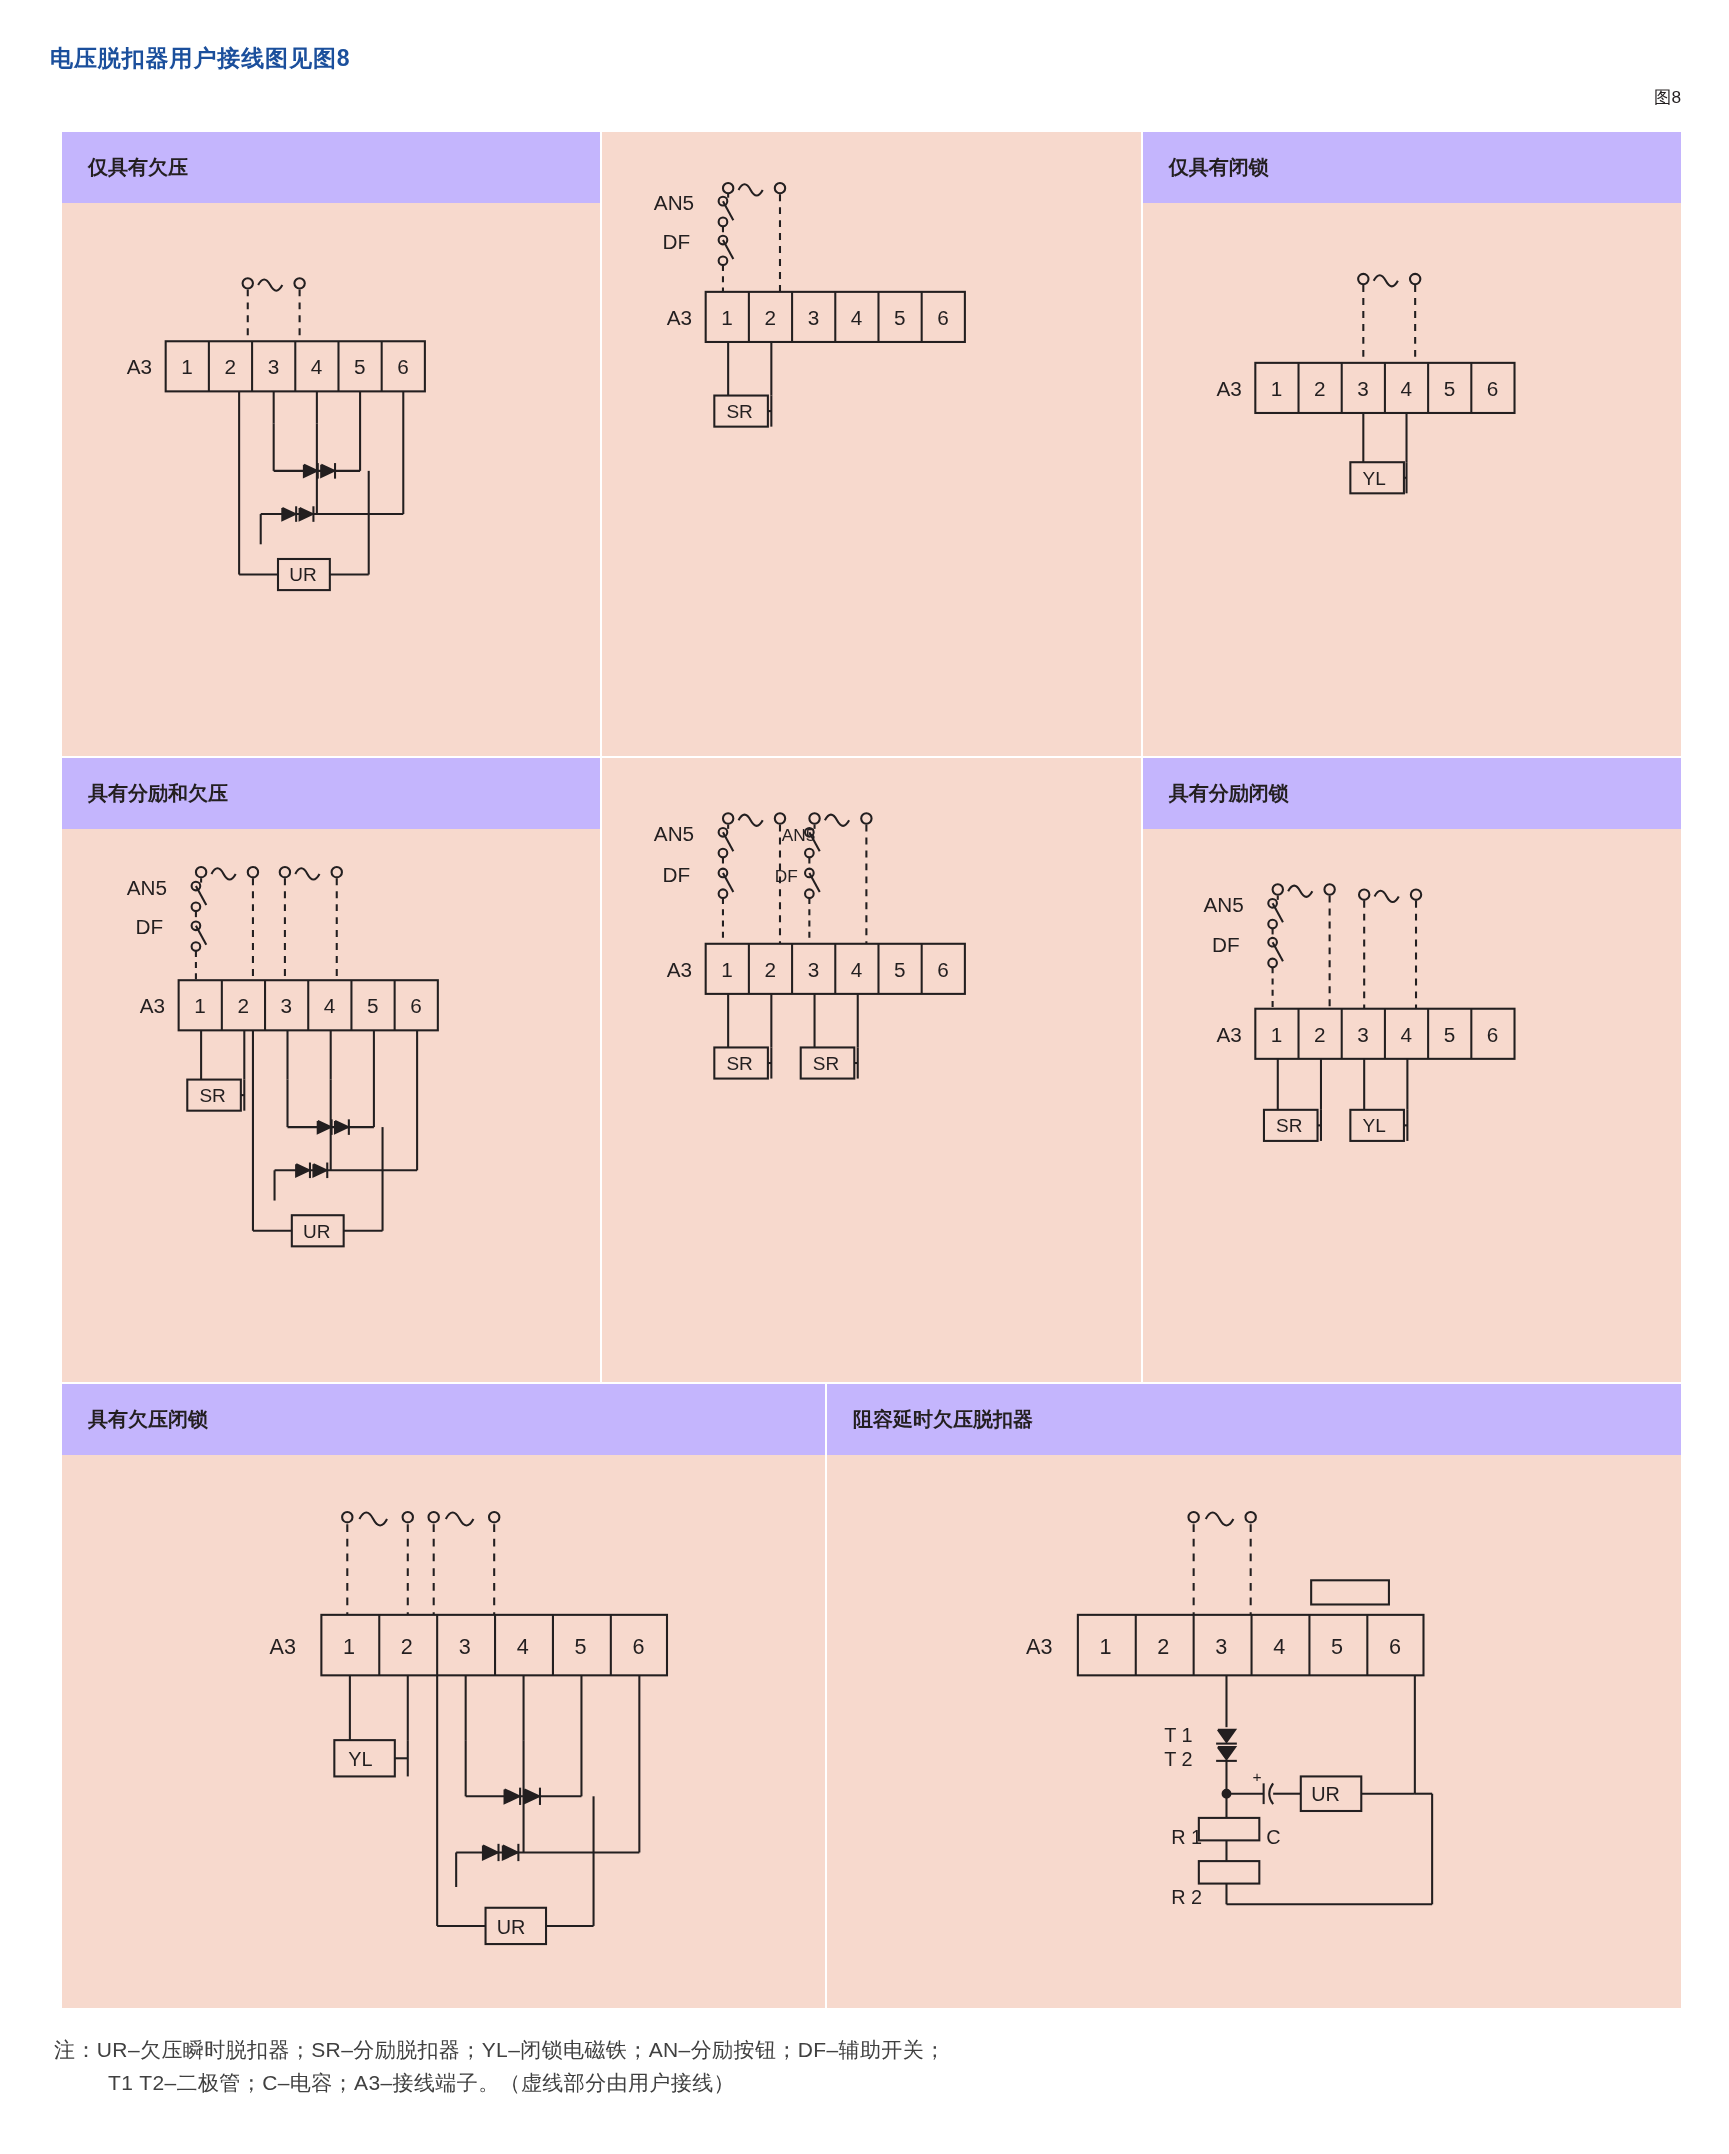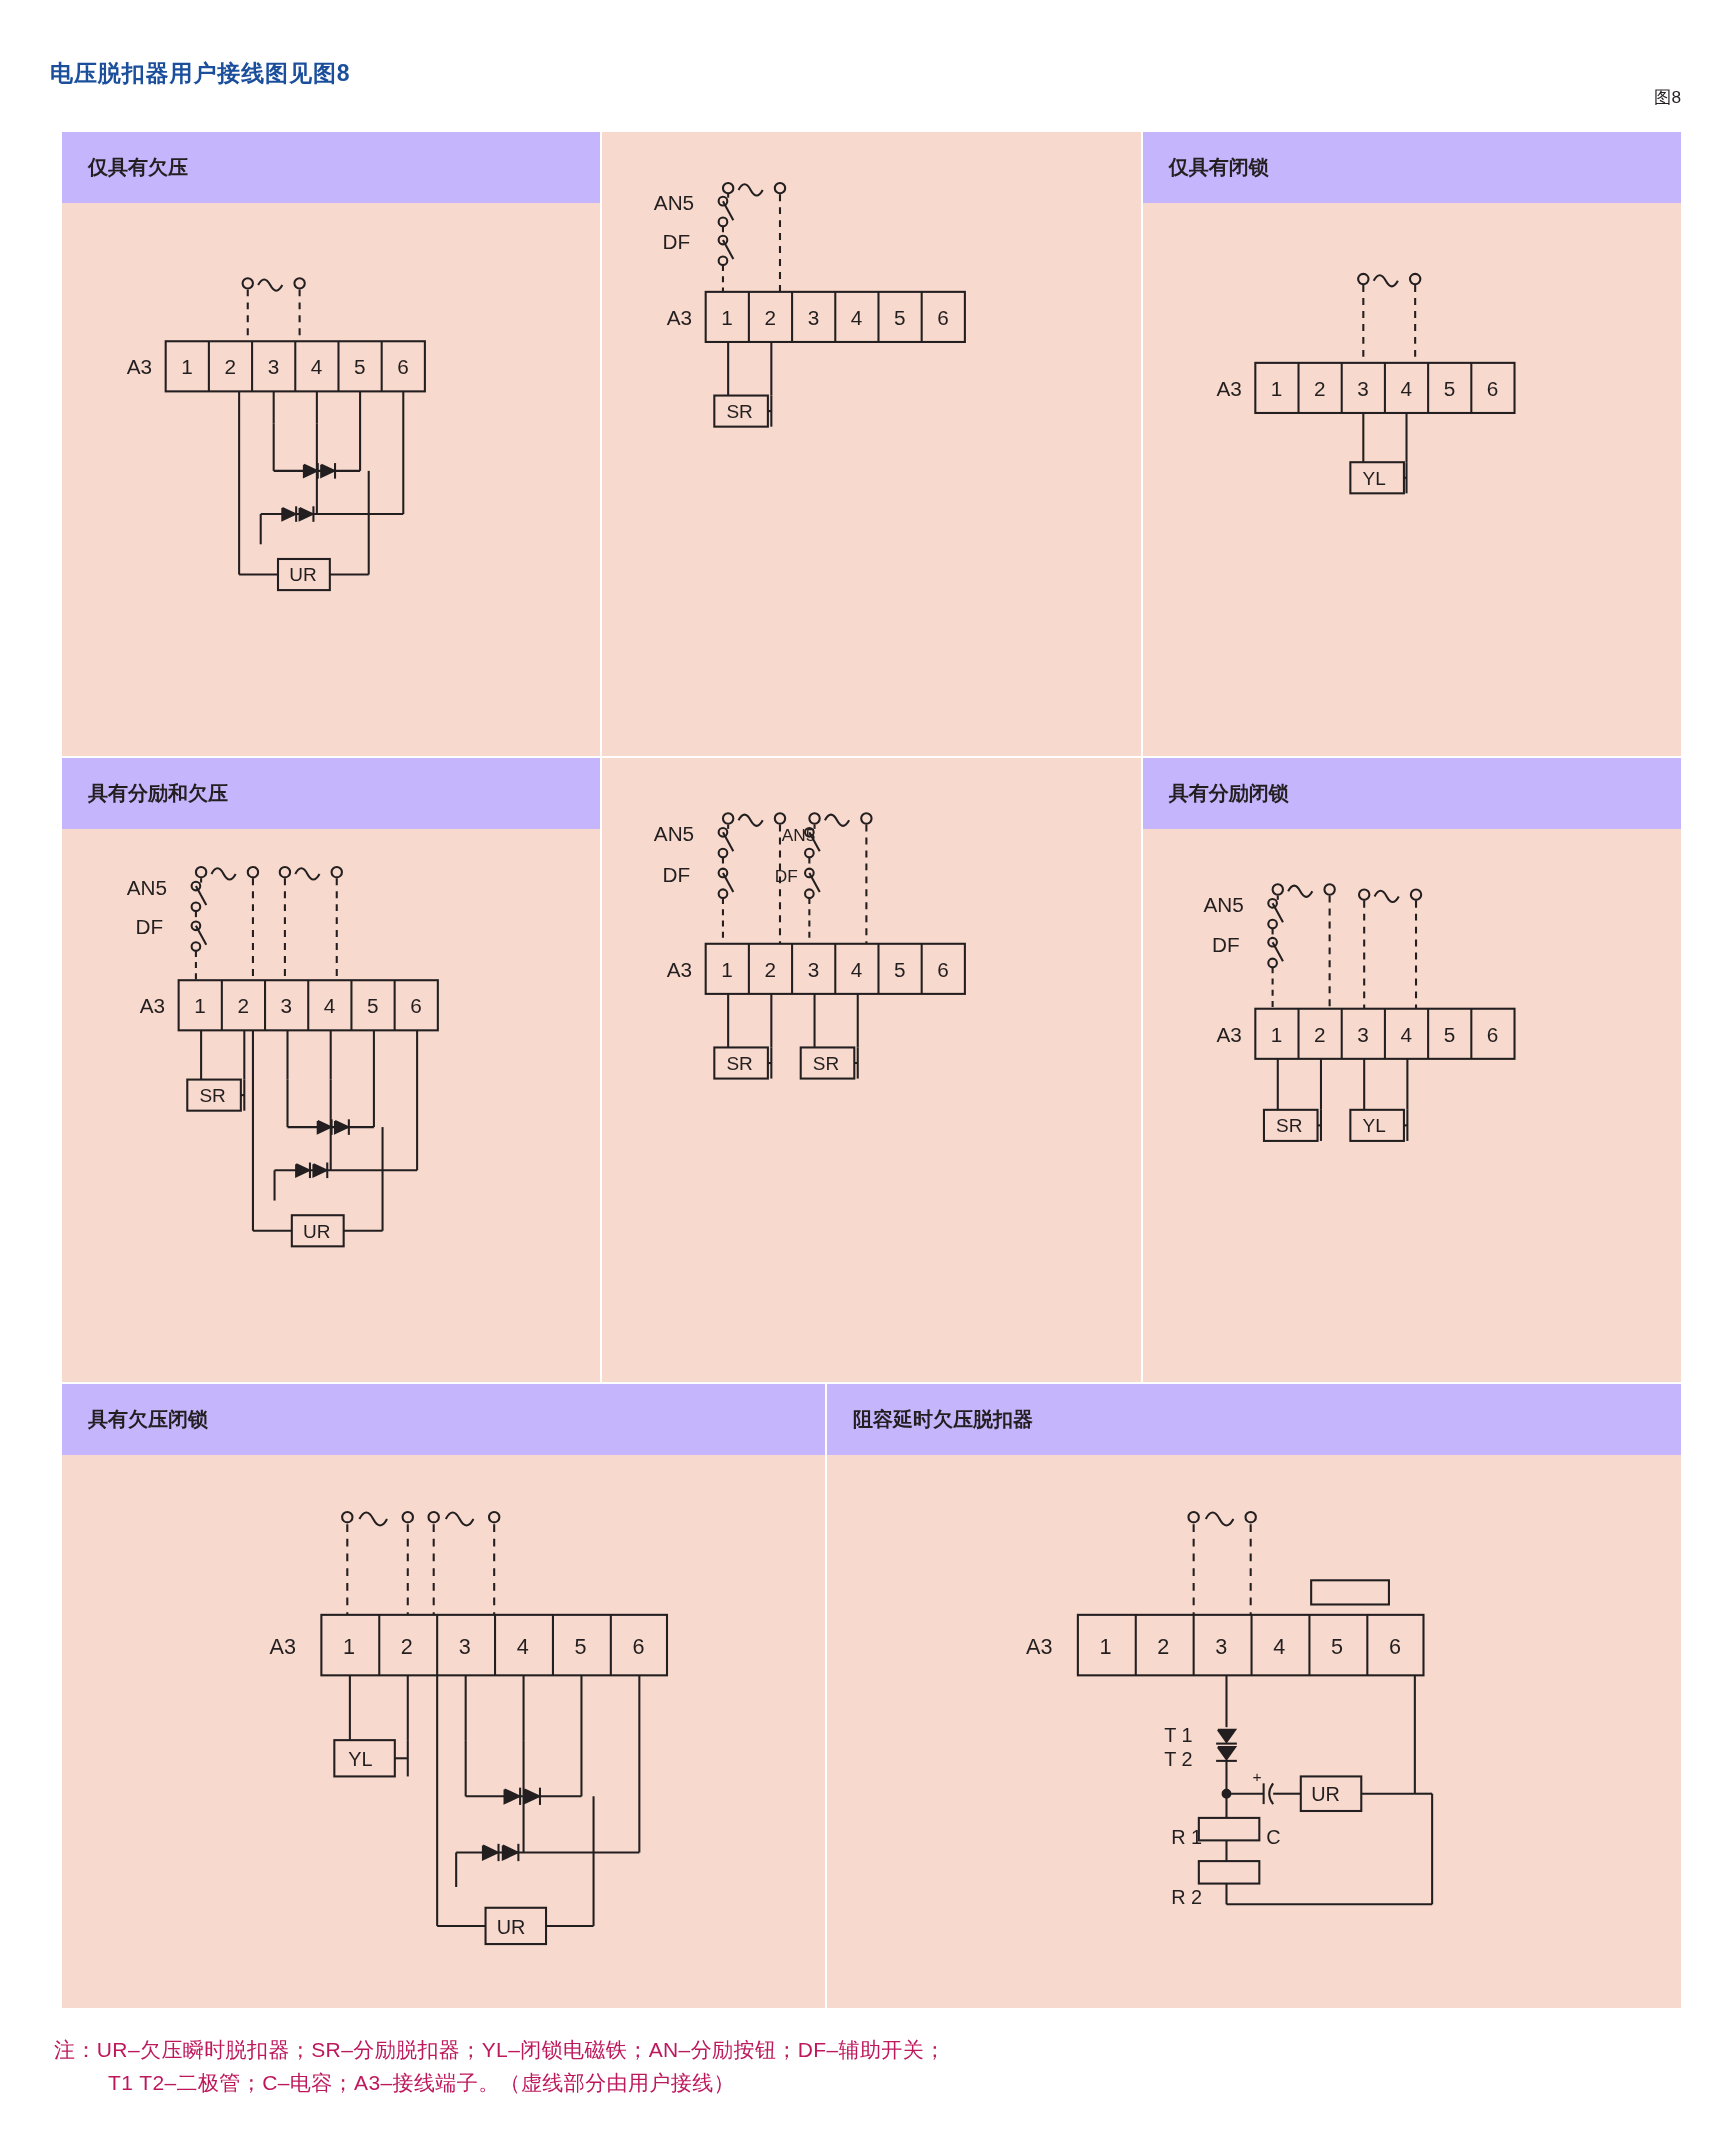--- a/index.html
+++ b/index.html
@@ -7,21 +7,21 @@
     width:1729px;height:2155px;
     background:#ffffff;
     font-family:"Liberation Sans","DejaVu Sans",sans-serif;
     color:#231f20;
     position:relative;
     overflow:hidden;
   }
   .page{position:relative;width:1729px;height:2155px;}
 
   .doc-title{
-    position:absolute;left:50px;top:58px;
+    position:absolute;left:50px;top:43px;
     font-size:23px;font-weight:bold;color:#1b4f9c;letter-spacing:0.9px;
   }
   .fig-label{
     position:absolute;right:48px;top:85px;
     font-size:17.3px;color:#231f20;
   }
 
   .grid{
     position:absolute;left:61px;top:131px;
     width:1621px;
@@ -48,21 +48,21 @@
 
   .r1 .body{height:553px;}
   .r2 .body{height:553px;}
   .r3 .body{height:553px;}
 
   svg{display:block;}
   .dg{position:absolute;left:0;top:0;}
 
   .note{
     position:absolute;left:54px;top:2034px;
-    font-size:21px;line-height:1.55;color:#be185d;
+    font-size:21px;line-height:1.55;color:#404040;
     letter-spacing:0.4px;
   }
   .note .l2{padding-left:54px;display:block;}
 </style>
 </head>
 <body>
 
 <div class="page">
 
   <div class="doc-title">电压脱扣器用户接线图见图8</div>

